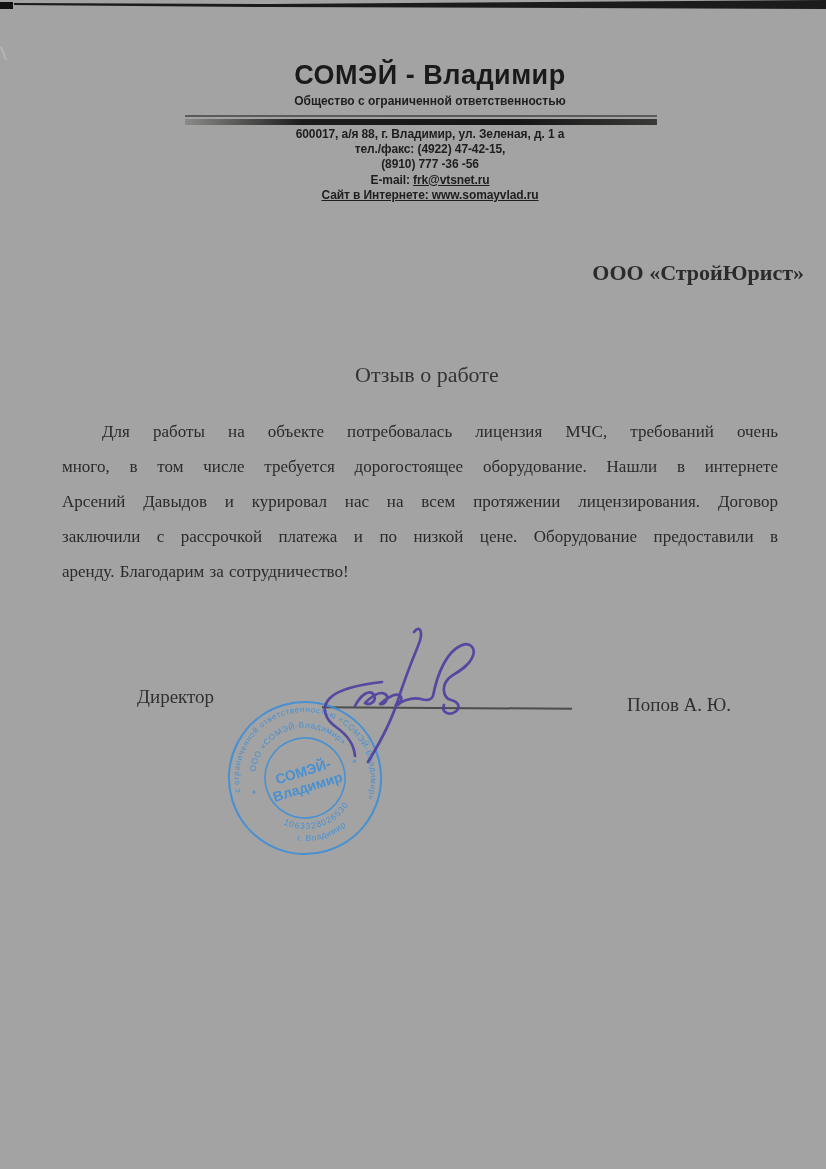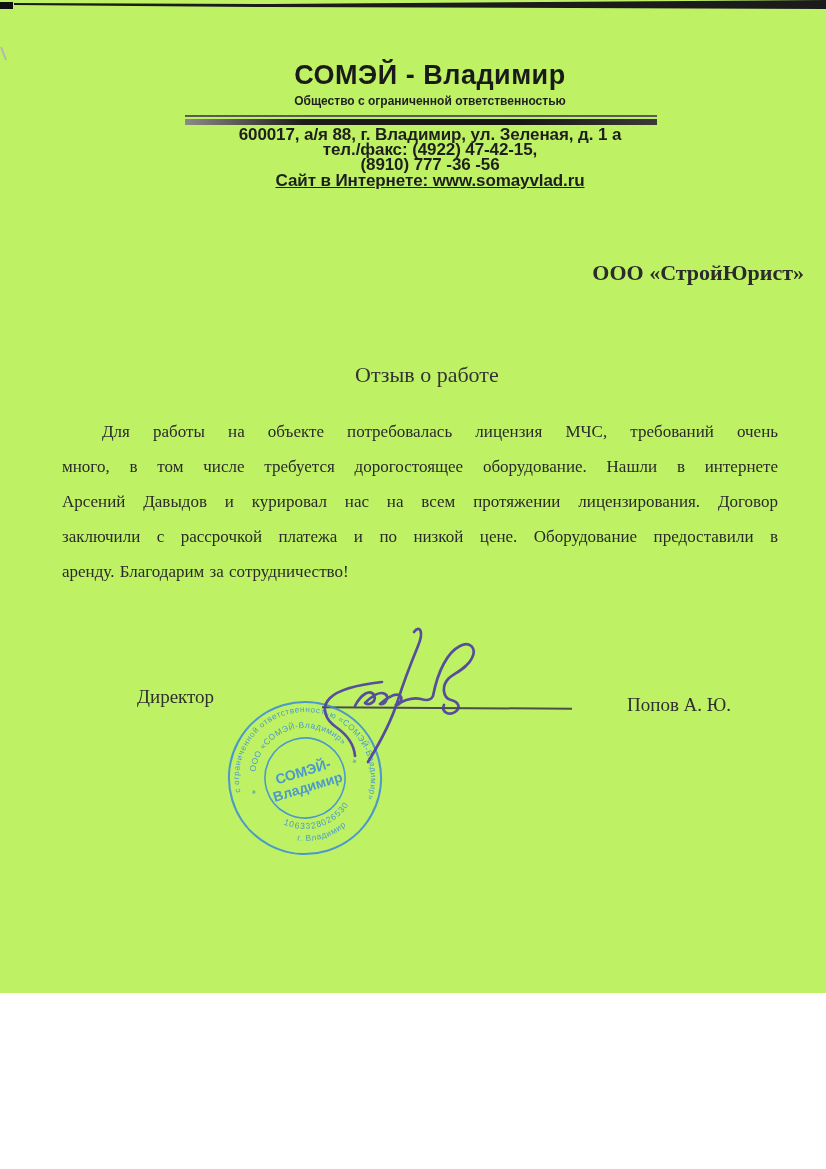--- a/index.html
+++ b/index.html
@@ -1,21 +1,21 @@
 <!DOCTYPE html>
 <html><head>
 <meta charset="utf-8">
 <style>
   * { margin: 0; padding: 0; box-sizing: border-box; }
   html, body { background: #ffffff; }
   .page {
     position: relative;
     width: 826px;
-    height: 993px;
-    background: #bef264;
+    height: 1169px;
+    background: #a3a3a3;
     overflow: hidden;
     font-family: "Liberation Serif", serif;
     color: #262626;
   }
   
   .scan-artifacts { position: absolute; left: 0; top: 0; }
   
   .letterhead {
     position: absolute;
     left: 160px; top: 60px; width: 540px;
@@ -36,21 +36,21 @@
   }
   .head-rule .thin { height: 2px; background: #5a5a58; }
   .head-rule .thick {
     height: 6px; margin-top: 2px;
     background: linear-gradient(90deg, #8a8a88, #1c1c1c 25%, #151515 70%, #3a3a38);
   }
   .head-contacts {
     position: absolute; left: 160px; top: 127px; width: 540px;
     text-align: center;
     font-family: "Liberation Sans", sans-serif;
-    font-size: 17px; font-weight: bold; line-height: 15.2px;
+    font-size: 12px; font-weight: bold; line-height: 15.2px;
     color: #1e1e1e; letter-spacing: -0.1px;
   }
   .u { text-decoration: underline; }
   
   .recipient {
     position: absolute; right: 22px; top: 260px;
     font-family: "Liberation Serif", serif;
     font-size: 22px; font-weight: bold; color: #2b2b2b;
   }
   
@@ -99,20 +99,21 @@
     <div class="company-form">Общество с ограниченной ответственностью</div>
   </div>
   <div class="head-rule">
     <div class="thin"></div>
     <div class="thick"></div>
   </div>
   <div class="head-contacts">
     <div>600017, а/я 88,  г. Владимир, ул. Зеленая, д. 1 а</div>
     <div>тел./факс: (4922)  47-42-15,</div>
     <div>(8910) 777 -36 -56</div>
+    <div><span>E-mail: </span><span class="u">frk@vtsnet.ru</span></div>
     <div class="u">Сайт в Интернете: www.somayvlad.ru</div>
   </div>
 
   <div class="recipient">ООО «СтройЮрист»</div>
 
   <div class="doc-title">Отзыв о работе</div>
 
   <div class="body-text">
     <div class="body-line first">Для работы на объекте потребовалась лицензия МЧС, требований очень</div>
     <div class="body-line">много, в том числе требуется дорогостоящее оборудование. Нашли в интернете</div>

